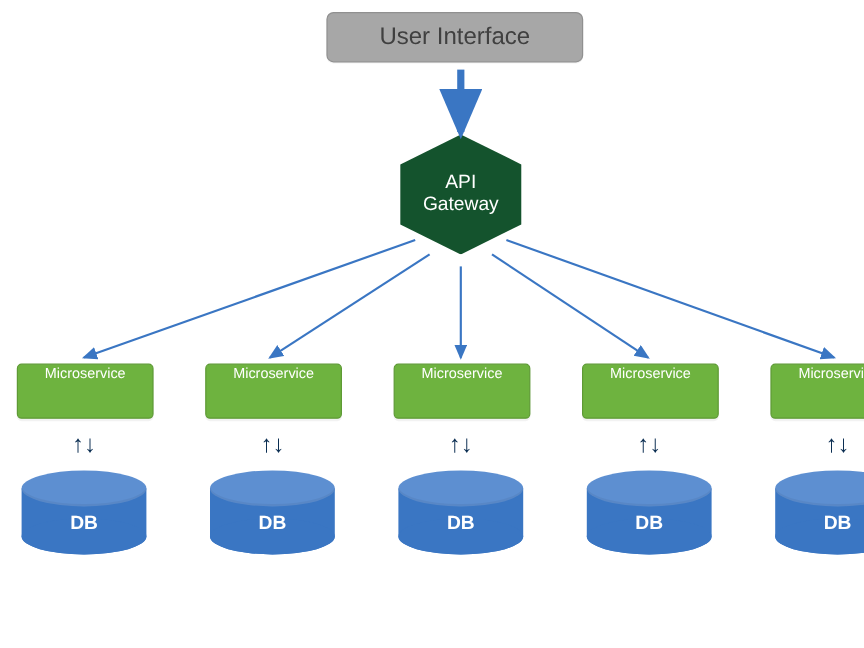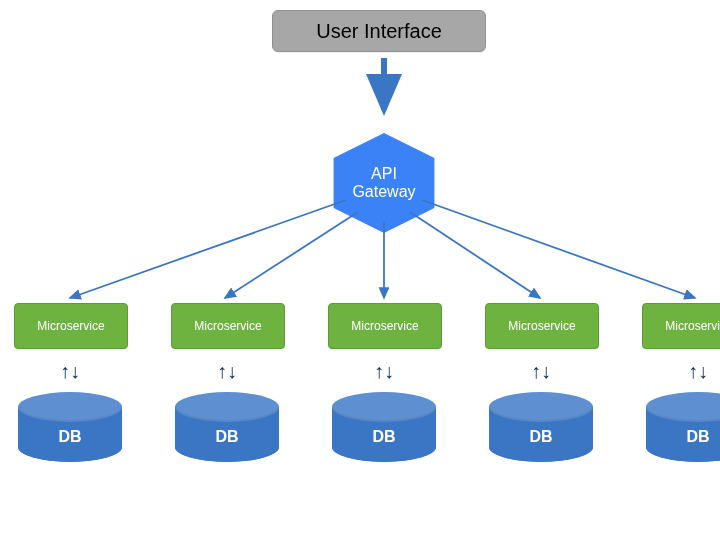--- a/index.html
+++ b/index.html
@@ -18,54 +18,53 @@
   }
   .ui-box {
     position: absolute;
     left: 272px;
     top: 10px;
     width: 212px;
     height: 40px;
     background: #a7a7a7;
     border: 1px solid #909090;
     border-radius: 6px;
-    color: #000000;
+    color: #404040;
     font-size: 20px;
     display: flex;
     align-items: center;
     justify-content: center;
     box-shadow: 0 1px 0 rgba(0,0,0,.05);
   }
   .hexagon {
     position: absolute;
     left: 328px;
-    top: 133px;
+    top: 112px;
     width: 112px;
     height: 100px;
-    background: #3b82f6;
+    background: #14532d;
     clip-path: polygon(50% 0%, 95% 25%, 95% 75%, 50% 100%, 5% 75%, 5% 25%);
     color: #ffffff;
     display: flex;
     align-items: center;
     justify-content: center;
     text-align: center;
     font-size: 16px;
     line-height: 1.15;
   }
   .ms-box {
     position: absolute;
     width: 112px;
     height: 44px;
     background: #6eb33f;
     border: 1px solid #5e9a35;
     border-radius: 4px;
     color: #ffffff;
     font-size: 12px;
     display: flex;
-    align-items: center;
     justify-content: center;
     box-shadow: 0 2px 0 rgba(0,0,0,.05);
   }
   .dbl-arrow {
     position: absolute;
     width: 40px;
     height: 26px;
     display: flex;
     align-items: center;
     justify-content: center;

